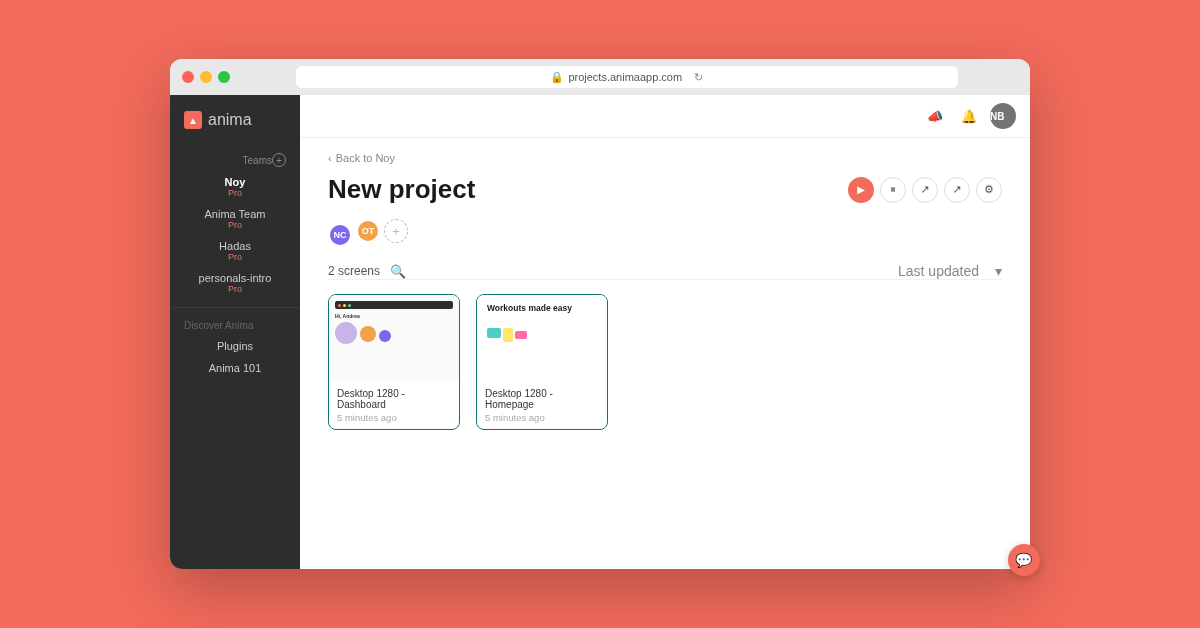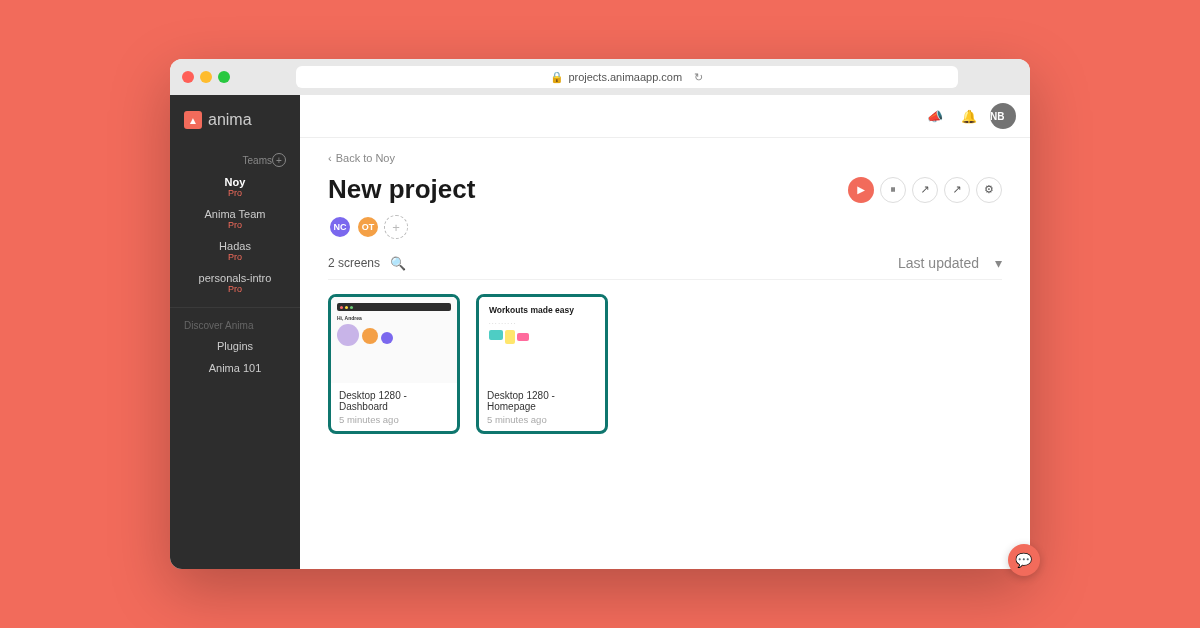--- a/index.html
+++ b/index.html
@@ -246,40 +246,39 @@
       height: 24px;
       border-radius: 50%;
       display: flex;
       align-items: center;
       justify-content: center;
       font-size: 9px;
       color: white;
       font-weight: bold;
       border: 2px solid white;
     }
-    .member-avatar-nc { background: #7b68ee; }
+    .member-avatar-nc { background: #7b68ee; margin-top: 8px; }
     .member-avatar-ot { background: #f4a046; }
     .member-add {
       width: 24px;
       height: 24px;
       border-radius: 50%;
       border: 1.5px dashed #bbb;
       display: flex;
       align-items: center;
       justify-content: center;
       font-size: 13px;
       color: #bbb;
       cursor: pointer;
     }
     .screens-bar {
       display: flex;
       align-items: center;
       justify-content: space-between;
       margin-bottom: 14px;
-      padding-bottom: 8px;
       border-bottom: 1px solid #f0f0f0;
     }
     .screens-left {
       display: flex;
       align-items: center;
       gap: 10px;
     }
     .screens-count {
       font-size: 12px;
       color: #555;
@@ -297,21 +296,21 @@
       gap: 16px;
       cursor: pointer;
     }
     
     .cards-grid {
       display: flex;
       gap: 16px;
     }
     .screen-card {
       width: 132px;
-      border: 3px solid #0f766e;
+      border: 1px solid #0f766e;
       border-radius: 8px;
       overflow: hidden;
       cursor: pointer;
       background: white;
     }
     .card-thumbnail {
       width: 100%;
       height: 86px;
       background: #f9f9f9;
       overflow: hidden;

